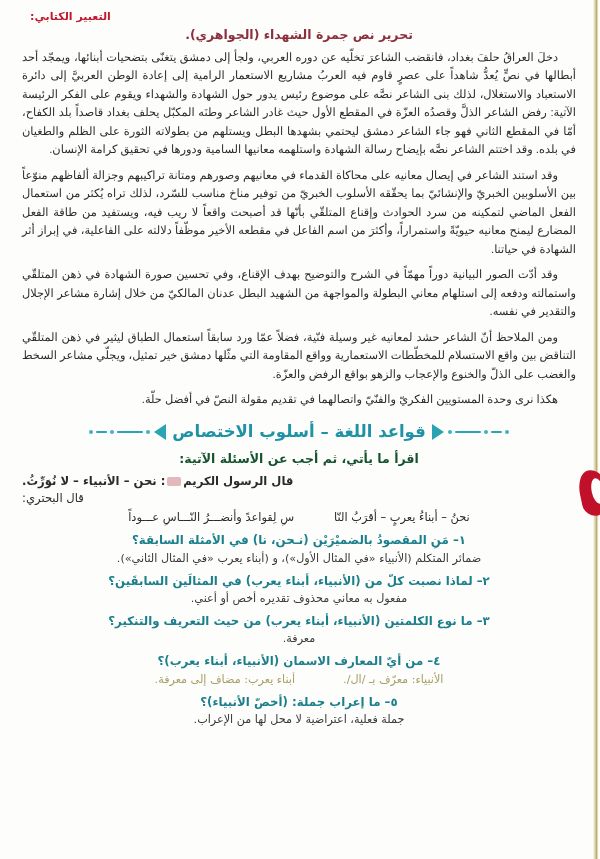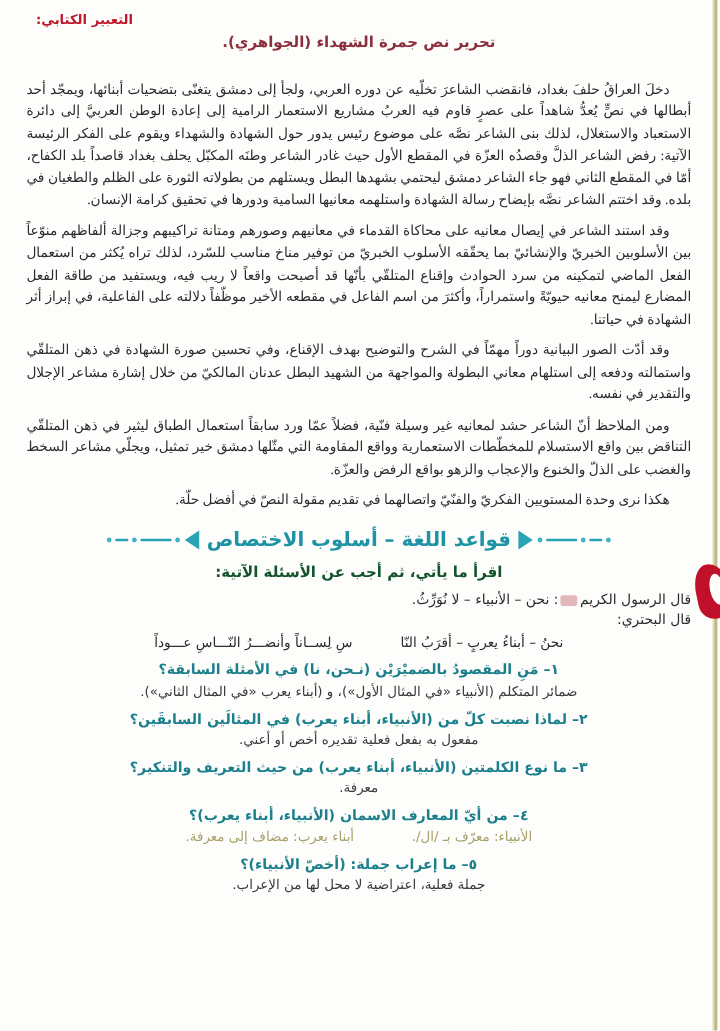--- a/index.html
+++ b/index.html
@@ -72,33 +72,33 @@
     font-size: 11px;
     letter-spacing: 0;
     margin: 2px 0 4px 8px;
     direction: rtl;
   }
   .sub-title {
     text-align: center;
     color: #8c2f3c;
     font-weight: bold;
     font-size: 12.5px;
-    margin: 0 0 24px 0;
+    margin: 0 0 6px 0;
   }
 
   
   .para {
     font-size: 11.4px;
     line-height: 1.62;
     color: #2b2b2b;
     text-align: justify;
     text-justify: inter-word;
     text-indent: 18px;
     margin: 0 0 7px 0;
-    font-family: Liberation Serif, serif;
+    font-family: Liberation Sans, sans-serif;
   }
 
   
   .divider {
     display: flex;
     align-items: center;
     justify-content: center;
     gap: 4px;
     margin: 14px 0 10px 0;
     direction: rtl;
@@ -145,37 +145,38 @@
   .instruction {
     text-align: center;
     color: #14532d;
     font-weight: bold;
     font-size: 12.5px;
     margin: 2px 0 8px 0;
   }
 
   
   .example {
-    text-align: right;
+    text-align: left;
     font-size: 11.6px;
     color: #2b2b2b;
     margin: 3px 0;
+    font-weight: bold;
   }
   .hadith-mark {
     display: inline-block;
     width: 14px;
     height: 9px;
     background: #d8a0a8;
     border-radius: 2px;
     vertical-align: middle;
     margin: 0 2px;
     opacity: .75;
   }
   .attrib {
-    text-align: right;
+    text-align: left;
     font-size: 11.6px;
     color: #2b2b2b;
     margin: 3px 0;
   }
   .verse {
     display: flex;
     justify-content: center;
     gap: 40px;
     font-size: 11.4px;
     color: #2b2b2b;
@@ -263,38 +264,38 @@
     <div class="instruction">اقرأ ما يأتي، ثم أجب عن الأسئلة الآتية:</div>
 
     <div class="example">
       <span>قال الرسول الكريم</span><span class="hadith-mark"></span><span>: نحن – الأنبياء – لا نُوَرِّثُ.</span>
     </div>
 
     <div class="attrib">قال البحتري:</div>
 
     <div class="verse">
       <span>نحنُ – أبناءُ يعربٍ – أقرَبُ النّا</span>
-      <span>سِ لِســاناً وأنضـــرُ النّـــاسِ عـــوداً</span>
+      <span>سِ لِقواعدً وأنضـــرُ النّـــاسِ عـــوداً</span>
     </div>
 
 
     <div class="q-block">
       <div class="q-text">
         <span>١–</span>
         <span>مَنِ المقصودُ بالضميْرَيْن (نـحن، نا) في الأمثلة السابقة؟</span>
       </div>
       <div class="q-answer">ضمائر المتكلم (الأنبياء «في المثال الأول»)، و (أبناء يعرب «في المثال الثاني»).</div>
     </div>
 
     <div class="q-block">
       <div class="q-text">
         <span>٢–</span>
         <span>لماذا نصبت كلّ من (الأنبياء، أبناء يعرب) في المثالَين السابقَين؟</span>
       </div>
-      <div class="q-answer">مفعول به بفعل فعلية تقديره أخص أو أعني.</div>
+      <div class="q-answer">مفعول به معاني محذوف تقديره أخص أو أعني.</div>
     </div>
 
     <div class="q-block">
       <div class="q-text">
         <span>٣–</span>
         <span>ما نوع الكلمتين (الأنبياء، أبناء يعرب) من حيث التعريف والتنكير؟</span>
       </div>
       <div class="q-answer">معرفة.</div>
     </div>
 

